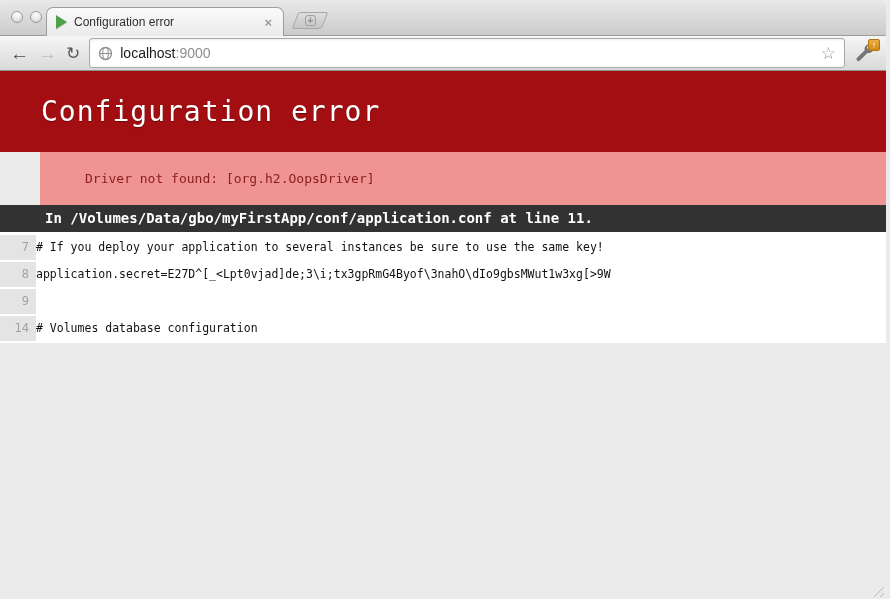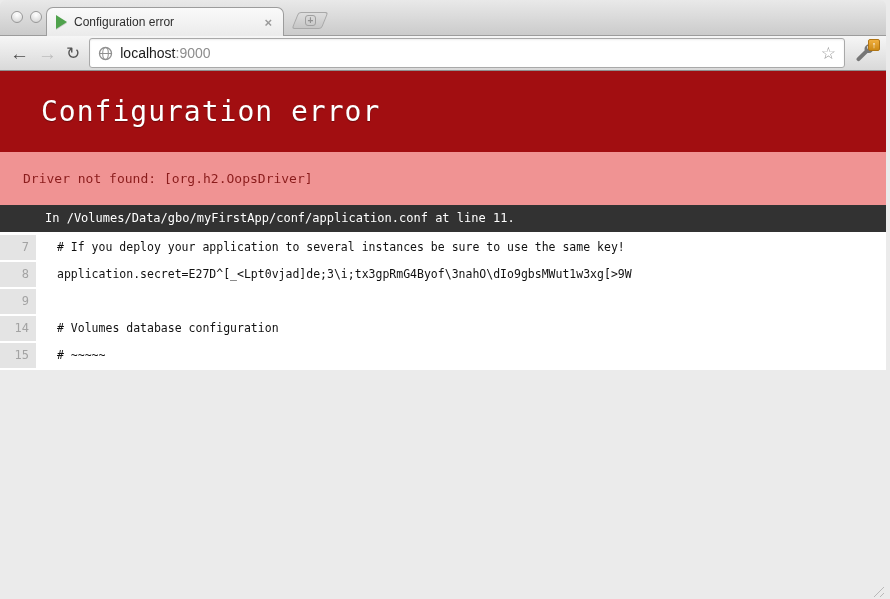--- a/index.html
+++ b/index.html
@@ -89,42 +89,43 @@
     font-size: 28px; letter-spacing: 1px;
     line-height: 81px; padding-left: 41px;
     text-shadow: 0 1px 1px rgba(0,0,0,.35);
     white-space: nowrap;
   }
   .page-message {
     height: 53px; flex: 0 0 53px;
     background: var(--message-bg, #f09393);
     color: var(--message-fg, #8a1c1c);
     font-family: "DejaVu Sans Mono", monospace;
-    font-size: 13px; line-height: 53px; padding-left: 23px;
+    font-size: 13px; line-height: 53px; padding-left: 45px;
     white-space: nowrap;
+    margin-left: 40px;
   }
   .page-location {
     height: 27px; flex: 0 0 27px;
     background: var(--location-bg, #323232);
     color: #fff;
     font-family: "DejaVu Sans Mono", monospace;
-    font-weight: normal; font-size: 12px; line-height: 27px; padding-left: 45px;
+    font-weight: bold; font-size: 14px; line-height: 27px; padding-left: 45px;
     white-space: nowrap;
   }
   .code-listing { background: #fff; padding-top: 3px; }
   .code-row { display: flex; height: 25px; margin-bottom: 2px; }
   .line-number {
     flex: 0 0 36px; background: #e4e4e4;
     font-family: "DejaVu Sans Mono", monospace;
     font-size: 12px; color: #a3a3a3;
     text-align: right; padding-right: 7px; line-height: 25px;
   }
   .line-text {
     flex: 1; font-family: "DejaVu Sans Mono", monospace;
-    font-size: 11.5px; color: #111; line-height: 25px; padding-left: 21px;
+    font-size: 11.5px; color: #111; line-height: 25px; padding-left: 0;
     white-space: pre;
   }
   .code-row.error .line-number { background: var(--error-line-bg, #9c0f0f); color: #fff; font-weight: bold; }
   .code-row.error .line-text { color: var(--error-line-bg, #9c0f0f); }
   .code-row.error .marker { background: var(--error-line-bg, #9c0f0f); color: #fff; }
 
   .page-rest { flex: 1; position: relative; background: var(--page-bg, #ebebeb); }
   .resize-grip {
     position: absolute; right: 2px; bottom: 2px; width: 13px; height: 13px;
     background: repeating-linear-gradient(135deg, transparent 0 3px, #b9b9b9 3px 4px);
@@ -187,23 +188,19 @@
           <span class="line-text">application.secret=E27D^[_&lt;Lpt0vjad]de;3\i;tx3gpRmG4Byof\3nahO\dIo9gbsMWut1w3xg[&gt;9W</span>
         </div>
         <div class="code-row">
           <span class="line-number">9</span>
           <span class="line-text"></span>
         </div>
         <div class="code-row">
           <span class="line-number">14</span>
           <span class="line-text"># Volumes database configuration</span>
         </div>
-        <div class="code-row">
-          <span class="line-number">15</span>
-          <span class="line-text"># ~~~~~</span>
-        </div>
       </div>
     <div class="page-rest">
       <div class="resize-grip"></div>
     </div>
   </div>
 
 </div>
 
 </body></html>

